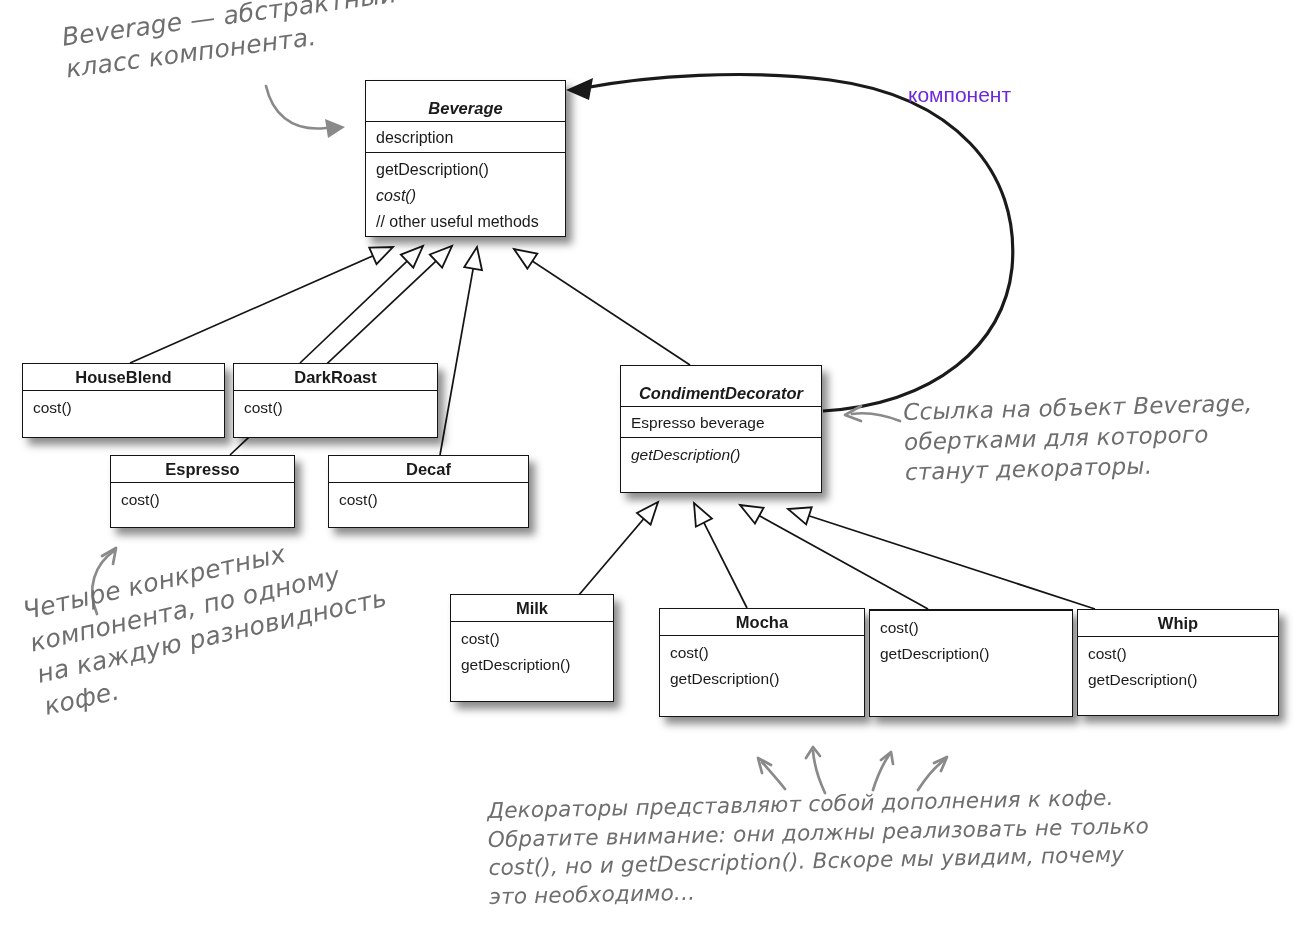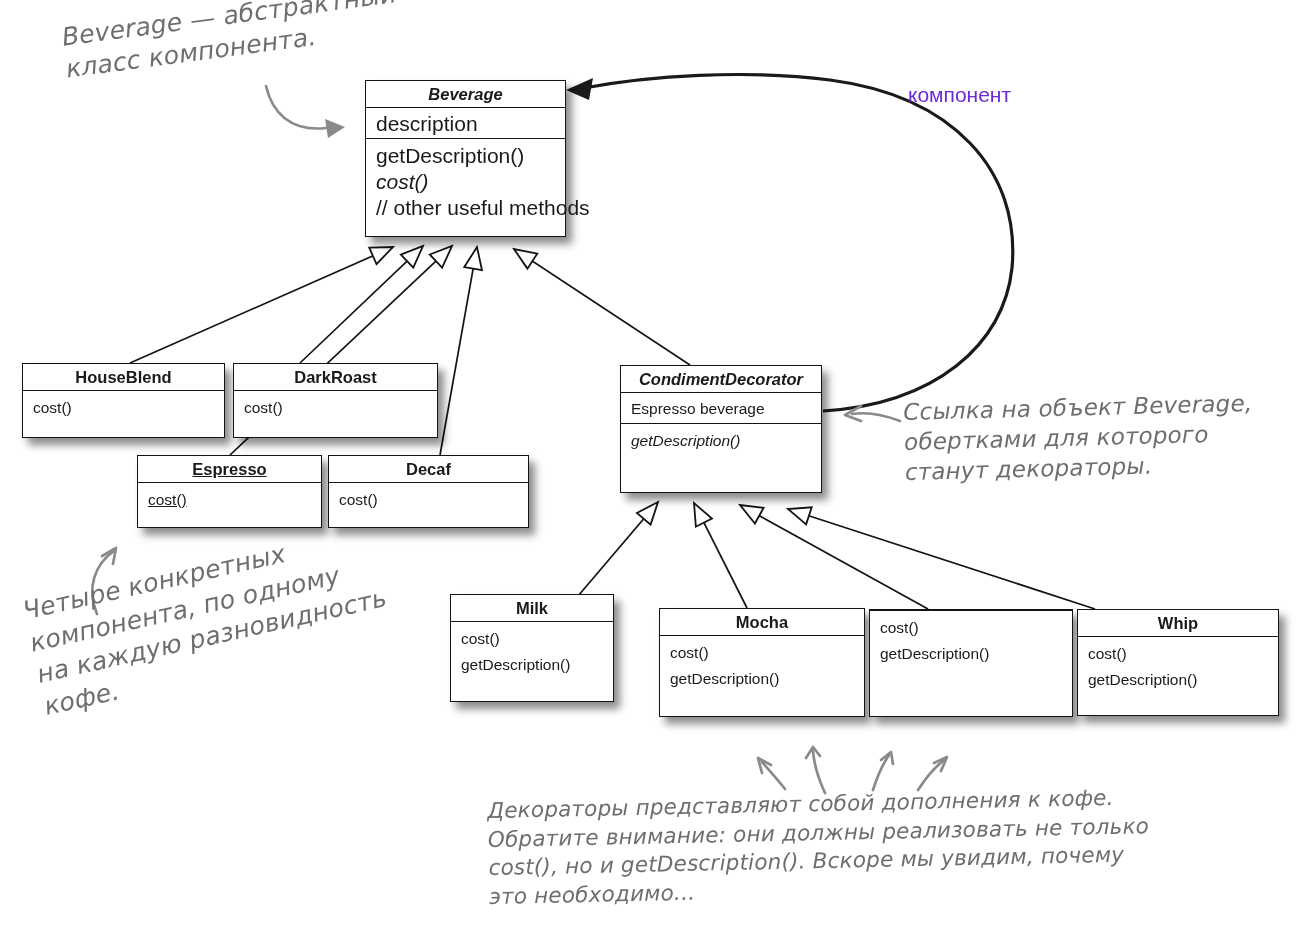--- a/index.html
+++ b/index.html
@@ -7,25 +7,25 @@
           font-family:"Liberation Sans",sans-serif;color:#1a1a1a;}
 
   
   #connectors{position:absolute;left:0;top:0;z-index:1;}
 
   
   .uml-box{position:absolute;background:#ffffff;border:1.7px solid #141414;z-index:2;
            box-shadow:6px 7px 8px rgba(0,0,0,0.45);box-sizing:border-box;}
   .uml-title{font-weight:bold;font-size:16.5px;line-height:19px;text-align:center;
              padding:4px 2px 3px;}
-  .uml-box.abstract > .uml-title{font-style:italic;}
+  .uml-box.abstract > .uml-title{font-style:italic;margin-top:14px;}
   .uml-attrs,.uml-methods{border-top:1.6px solid #141414;}
   .uml-line{font-size:15.5px;line-height:19px;padding:7px 8px 0 10px;white-space:nowrap;}
   .uml-attrs .uml-line{padding:6px 8px 5px 10px;}
-  .big .uml-line{font-size:21px;}
+  .big .uml-line{font-size:16px;}
   .italic{font-style:italic;}
 
   
   .hand{position:absolute;font-family:"DejaVu Sans",sans-serif;font-style:italic;
         color:#6e6e6e;white-space:pre-line;z-index:3;letter-spacing:0.2px;}
   #ann-top-left{left:60px;top:22px;font-size:25px;line-height:1.26;
                 transform:rotate(-7.5deg);transform-origin:0 0;}
   #ann-right{left:903px;top:398px;font-size:23px;line-height:1.3;
              transform:rotate(-1.5deg);transform-origin:0 0;}
   #ann-left{left:20px;top:596px;font-size:25px;line-height:1.3;
@@ -106,21 +106,21 @@
     </div>
   </div>
 
   <div class="uml-box" style="left:233px;top:363px;width:205px;height:75px;">
     <div class="uml-title">DarkRoast</div>
     <div class="uml-methods">
       <div class="uml-line">cost()</div>
     </div>
   </div>
 
-  <div class="uml-box" style="left:137px;top:455px;width:185px;height:73px;text-decoration:underline;">
+  <div class="uml-box" style="left:110px;top:455px;width:185px;height:73px;">
     <div class="uml-title">Espresso</div>
     <div class="uml-methods">
       <div class="uml-line">cost()</div>
     </div>
   </div>
 
   <div class="uml-box" style="left:328px;top:455px;width:201px;height:73px;">
     <div class="uml-title">Decaf</div>
     <div class="uml-methods">
       <div class="uml-line">cost()</div>

